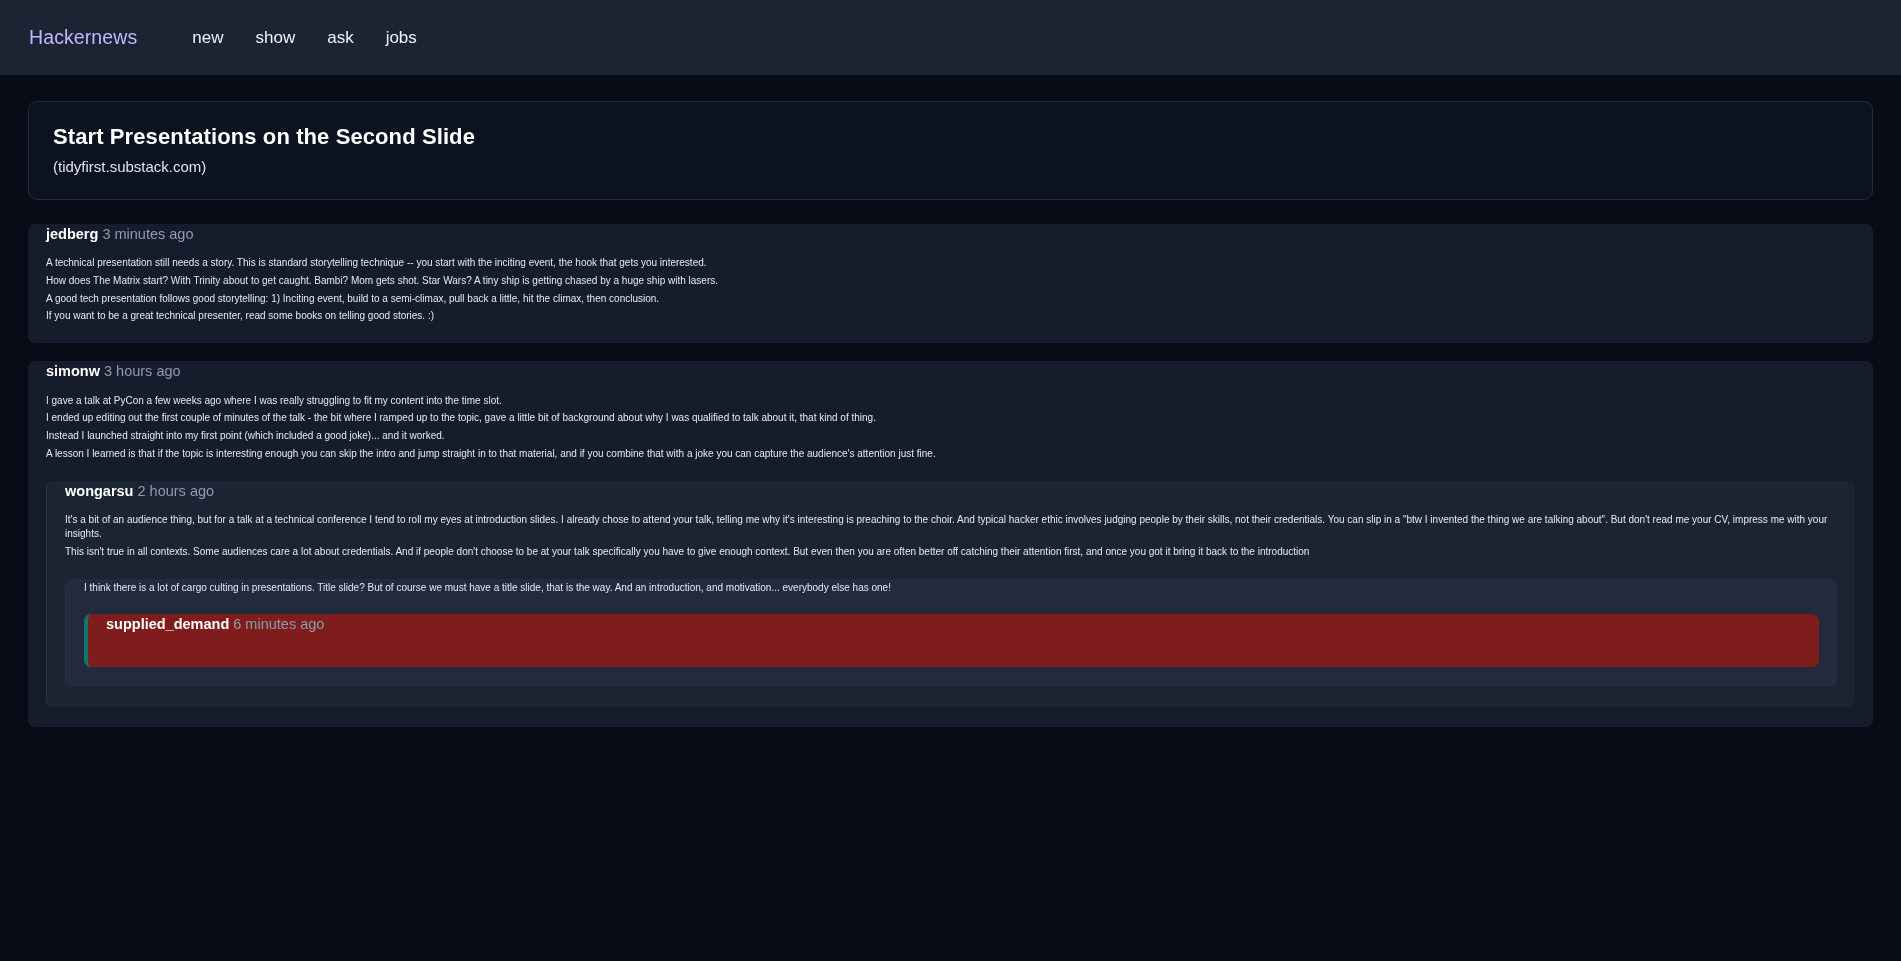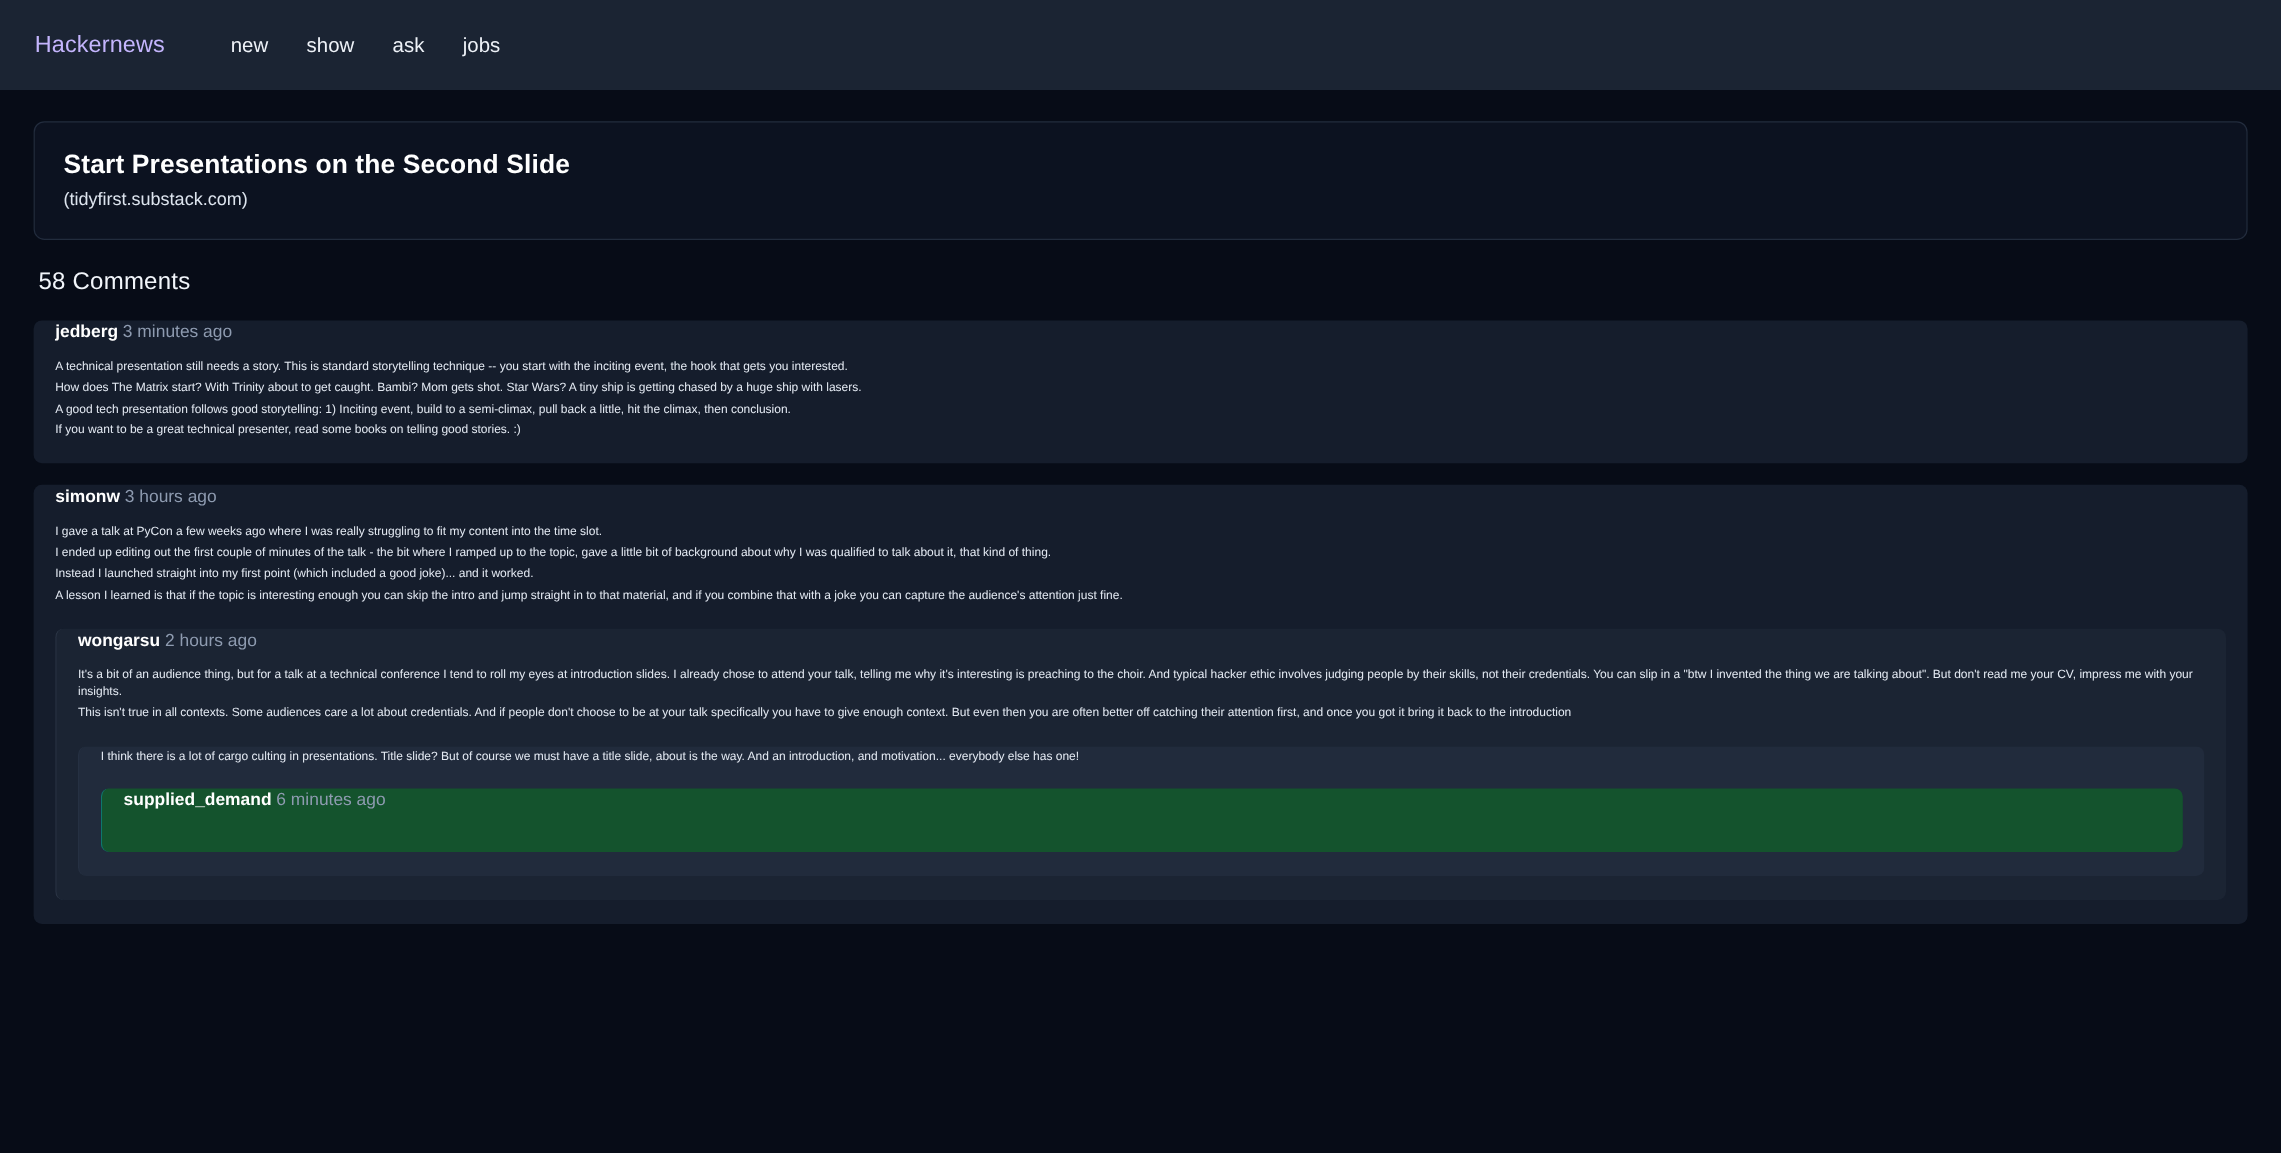--- a/index.html
+++ b/index.html
@@ -119,22 +119,22 @@
     margin-top: 20px;
     margin-bottom: 0;
   }
   .comment.depth-2 {
     background: #212b3c;
     border-left: 1px solid #35415440;
     margin-top: 20px;
     margin-bottom: 0;
   }
   .comment.depth-3 {
-    background: #14532d;
-    border-left: 1px solid #0f766e;
+    background: #7f1d1d;
+    border-left: 4px solid #0f766e;
     margin-top: 20px;
     margin-bottom: 0;
   }
 
   .comment-head {
     font-size: 14.5px;
     margin-bottom: 13px;
     line-height: 1.2;
   }
   .comment-author {
@@ -165,21 +165,20 @@
   <a class="nav-link">jobs</a>
 </div>
 
 <div class="page">
 
   <div class="story-card">
     <div class="story-title">Start Presentations on the Second Slide</div>
     <div class="story-url">(tidyfirst.substack.com)</div>
   </div>
 
-  <div class="comments-heading">58 Comments</div>
 
   <div id="comment-list">
       <div class="comment depth-0">
         <div class="comment-head"><span class="comment-author">jedberg</span><span class="comment-time">3 minutes ago</span></div>
         <div class="comment-body">
           <p>A technical presentation still needs a story. This is standard storytelling technique -- you start with the inciting event, the hook that gets you interested.</p>
           <p>How does The Matrix start? With Trinity about to get caught. Bambi? Mom gets shot. Star Wars? A tiny ship is getting chased by a huge ship with lasers.</p>
           <p>A good tech presentation follows good storytelling: 1) Inciting event, build to a semi-climax, pull back a little, hit the climax, then conclusion.</p>
           <p>If you want to be a great technical presenter, read some books on telling good stories. :)</p>
         </div>
@@ -193,21 +192,21 @@
           <p>A lesson I learned is that if the topic is interesting enough you can skip the intro and jump straight in to that material, and if you combine that with a joke you can capture the audience's attention just fine.</p>
         </div>
         <div class="comment depth-1">
           <div class="comment-head"><span class="comment-author">wongarsu</span><span class="comment-time">2 hours ago</span></div>
           <div class="comment-body">
             <p>It's a bit of an audience thing, but for a talk at a technical conference I tend to roll my eyes at introduction slides. I already chose to attend your talk, telling me why it's interesting is preaching to the choir. And typical hacker ethic involves judging people by their skills, not their credentials. You can slip in a "btw I invented the thing we are talking about". But don't read me your CV, impress me with your insights.</p>
             <p>This isn't true in all contexts. Some audiences care a lot about credentials. And if people don't choose to be at your talk specifically you have to give enough context. But even then you are often better off catching their attention first, and once you got it bring it back to the introduction</p>
           </div>
           <div class="comment depth-2">
             <div class="comment-body">
-              <p>I think there is a lot of cargo culting in presentations. Title slide? But of course we must have a title slide, about is the way. And an introduction, and motivation... everybody else has one!</p>
+              <p>I think there is a lot of cargo culting in presentations. Title slide? But of course we must have a title slide, that is the way. And an introduction, and motivation... everybody else has one!</p>
             </div>
             <div class="comment depth-3">
               <div class="comment-head"><span class="comment-author">supplied_demand</span><span class="comment-time">6 minutes ago</span></div>
             </div>
           </div>
         </div>
       </div>
     </div>
 
 </div>

